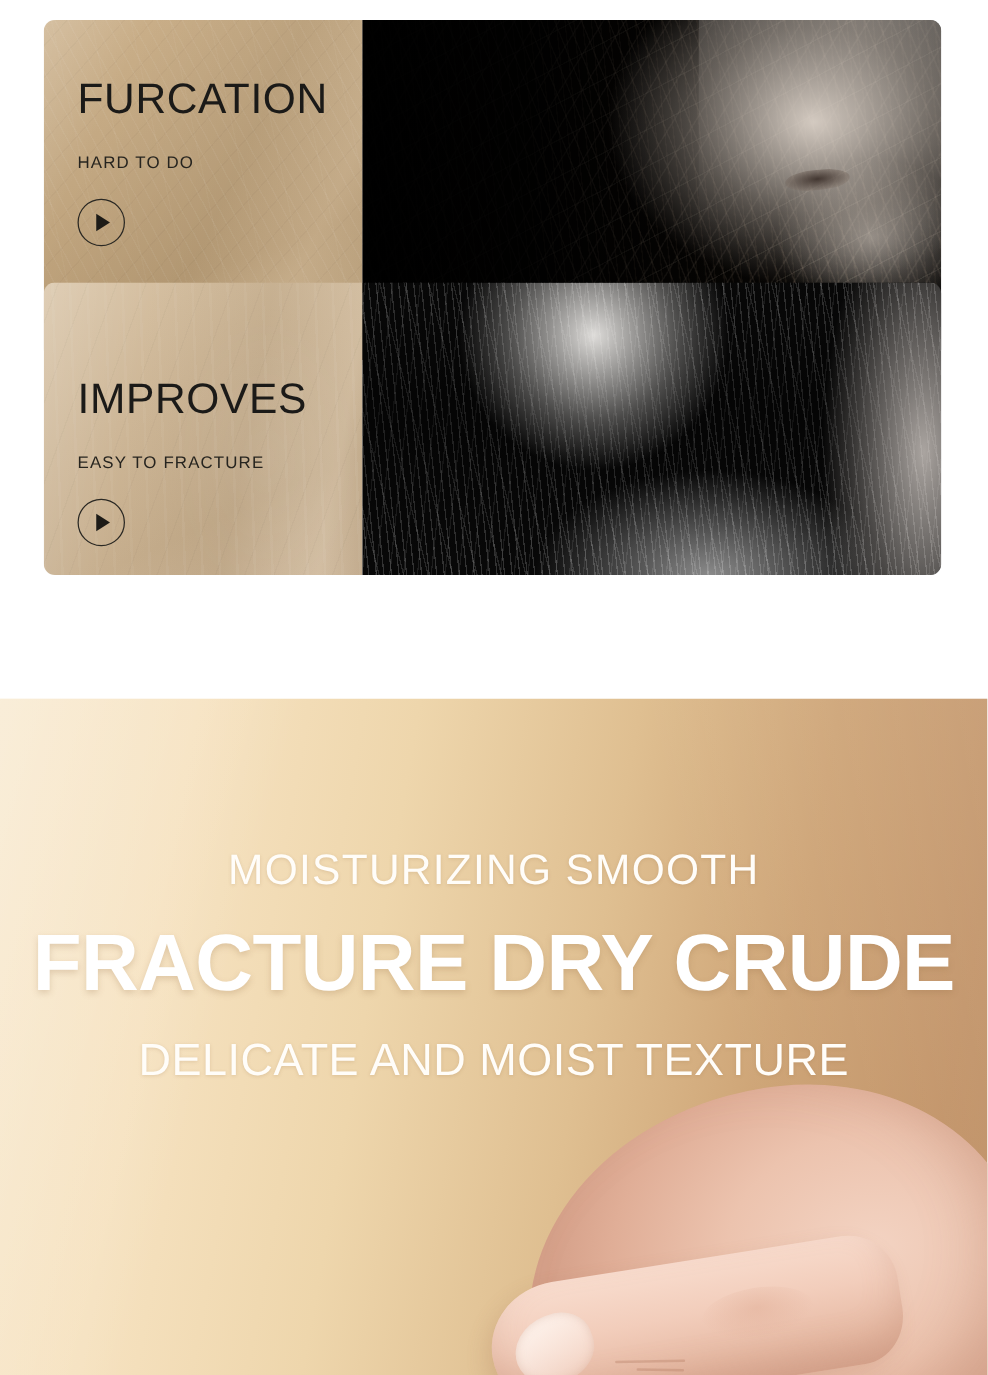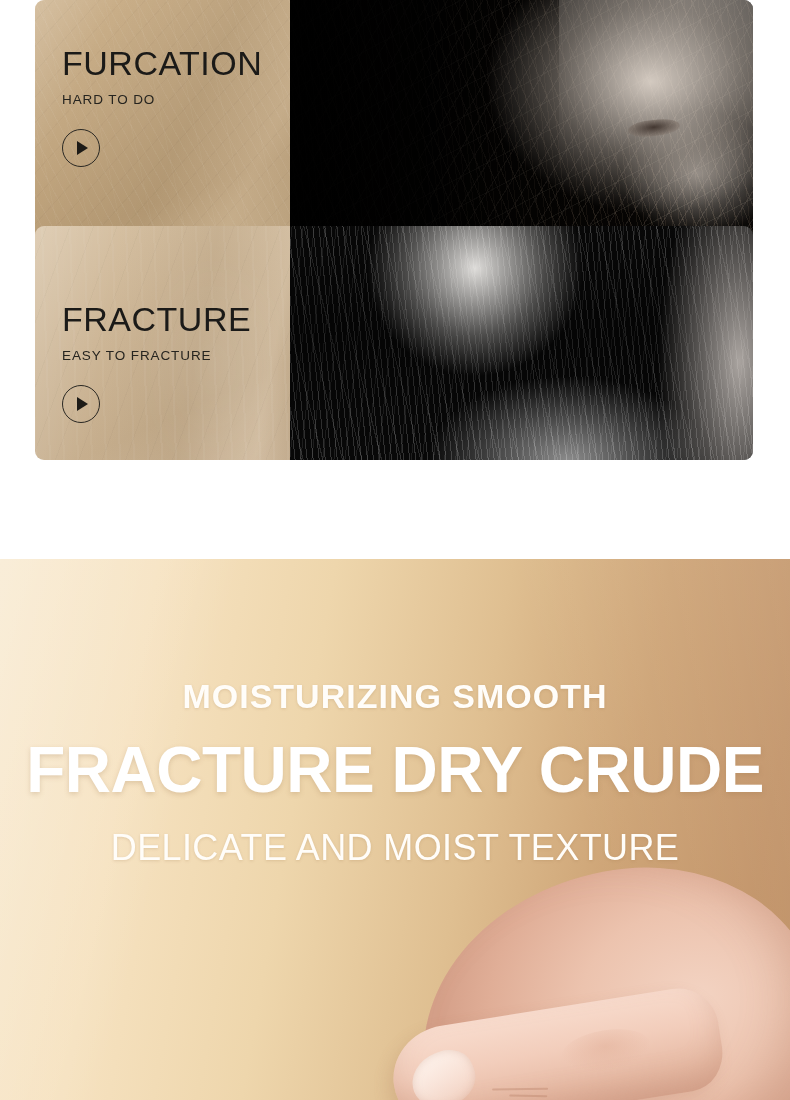--- a/index.html
+++ b/index.html
@@ -12,21 +12,21 @@
   .page { position:relative; width:790px; height:1100px; background:#fff; }
 
   
   .card {
     position:absolute;
     left:35px; width:718px;
     border-radius:9px;
     overflow:hidden;
     display:flex;
   }
-  #card-furcation { top:0px; height:272px; }
+  #card-furcation { top:16px; height:272px; }
   #card-rupture  { top:226px; height:234px; }
 
   .card-panel {
     position:relative;
     width:255px; flex:0 0 255px;
     overflow:hidden;
     padding:0 0 0 27px;
   }
   .panel-gold-a {
     background:
@@ -60,21 +60,21 @@
     font-weight:400;
     letter-spacing:.5px;
     line-height:1;
   }
   #card-furcation .card-title { font-size:34px; margin-top:46px; }
   #card-rupture  .card-title { font-size:34px; margin-top:76px; }
   .card-sub {
     color:#26241f;
     font-size:13.5px;
     letter-spacing:.9px;
-    margin-top:12px;
+    margin-top:26px;
   }
   .play-btn {
     margin-top:22px;
     width:38px; height:38px;
     border:1.6px solid #2a2823;
     border-radius:50%;
     display:flex; align-items:center; justify-content:center;
     background:transparent;
     cursor:pointer;
   }
@@ -150,21 +150,21 @@
       linear-gradient(105deg, rgba(255,255,255,.30) 0%, rgba(255,255,255,0) 26%),
       linear-gradient(255deg, rgba(255,255,255,.12) 0%, rgba(255,255,255,0) 30%);
   }
   .hero-copy {
     position:absolute; left:0; right:0; top:0;
     text-align:center; z-index:4;
     color:#fff;
   }
   .hero-kicker {
     margin-top:118px;
-    font-size:34px; font-weight:700; letter-spacing:1px;
+    font-size:34px; font-weight:400; letter-spacing:1px;
     color:#fffdf9;
     text-shadow:0 1px 3px rgba(150,110,70,.22);
   }
   .hero-headline {
     margin-top:17px;
     font-size:64px; font-weight:700; letter-spacing:-0.5px;
     color:#ffffff;
     text-shadow:0 2px 5px rgba(150,110,70,.25);
   }
   .hero-tagline {
@@ -238,21 +238,21 @@
       <div class="cheek"></div>
       <div class="vign"></div>
       <div class="lips"></div>
     </div>
   </div>
 
   <div class="card" id="card-rupture">
     <div class="card-panel panel-gold-b">
       <div class="panel-tex2"></div>
       <div class="panel-inner">
-        <div class="card-title">FRACTURE</div>
+        <div class="card-title">IMPROVES</div>
         <div class="card-sub">EASY TO FRACTURE</div>
         <div class="play-btn">
           <span class="play-tri"></span>
         </div>
       </div>
     </div>
     <div class="card-photo photo-hair-shoulder">
       <div class="strands"></div>
       <div class="vign"></div>
     </div>

